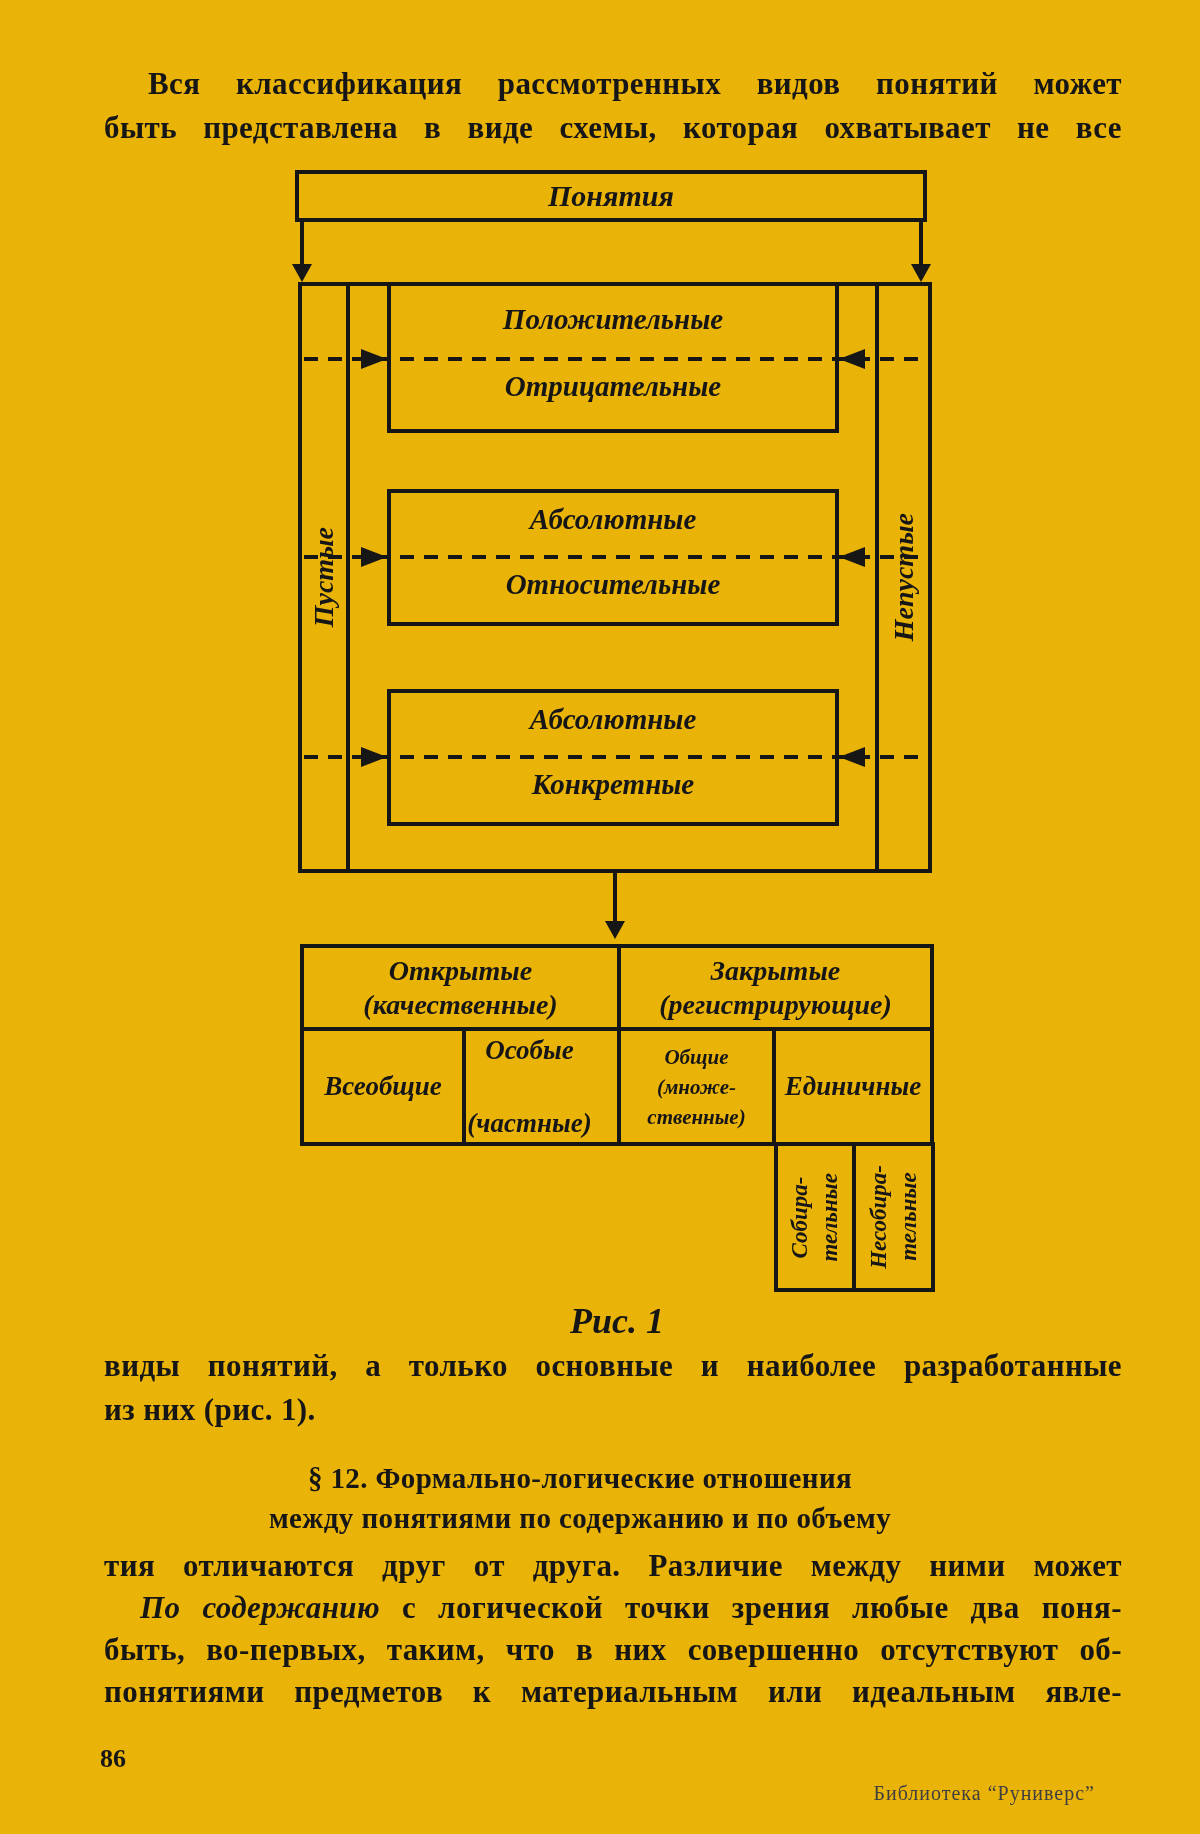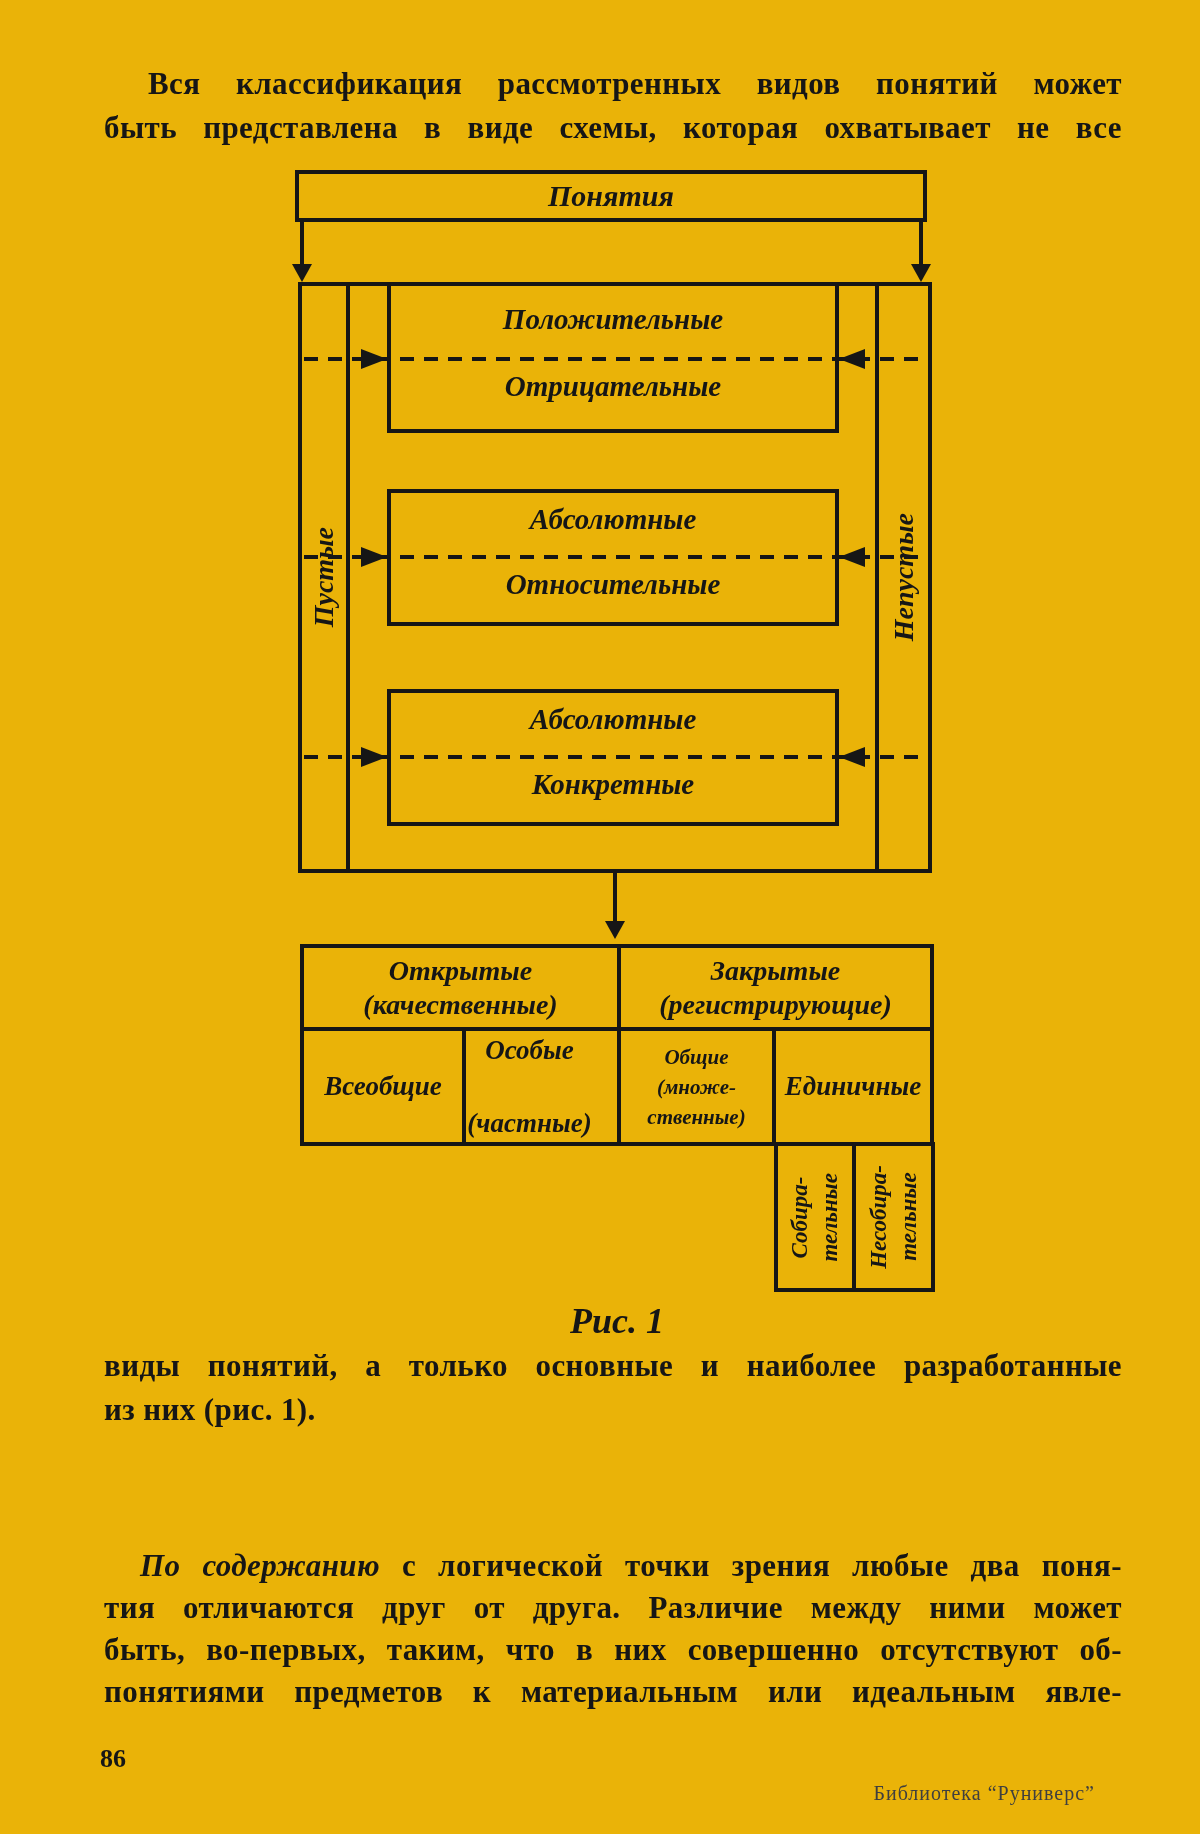--- a/index.html
+++ b/index.html
@@ -164,26 +164,30 @@
     </div>
   </div>
 
   <div class="caption" style="left:300px; top:1300px; width:634px;">Рис. 1</div>
 
   <div class="tblock" style="left:104px; top:1344px; width:1018px;">
     <div class="jline">виды понятий, а только основные и наиболее разработанные</div>
     <div class="lline">из них (рис. 1).</div>
   </div>
 
+  <div class="heading" style="left:70px; top:1458px; width:1020px;">
+    <div class="hl">§ 12. Формально-логические отношения</div>
+    <div class="hl">между понятиями по содержанию и по объему</div>
+  </div>
 
   <div class="tblock" style="left:104px; top:1545px; width:1018px;">
+    <div class="jline" style="height:42px; line-height:42px;">тия отличаются друг от друга. Различие между ними может</div>
     <div class="jline ind36" style="height:42px; line-height:42px;">
       <span class="it">По содержанию</span><span> с логической точки зрения любые два поня-</span>
     </div>
-    <div class="jline" style="height:42px; line-height:42px;">тия отличаются друг от друга. Различие между ними может</div>
     <div class="jline" style="height:42px; line-height:42px;">быть, во-первых, таким, что в них совершенно отсутствуют об-</div>
     <div class="jline" style="height:42px; line-height:42px;">понятиями предметов к материальным или идеальным явле-</div>
   </div>
 
   <div class="pagenum" style="left:100px; top:1744px;">86</div>
   <div class="watermark" style="left:600px; top:1782px; width:495px;">Библиотека “Руниверс”</div>
 
 </div>
 
 </body></html>

